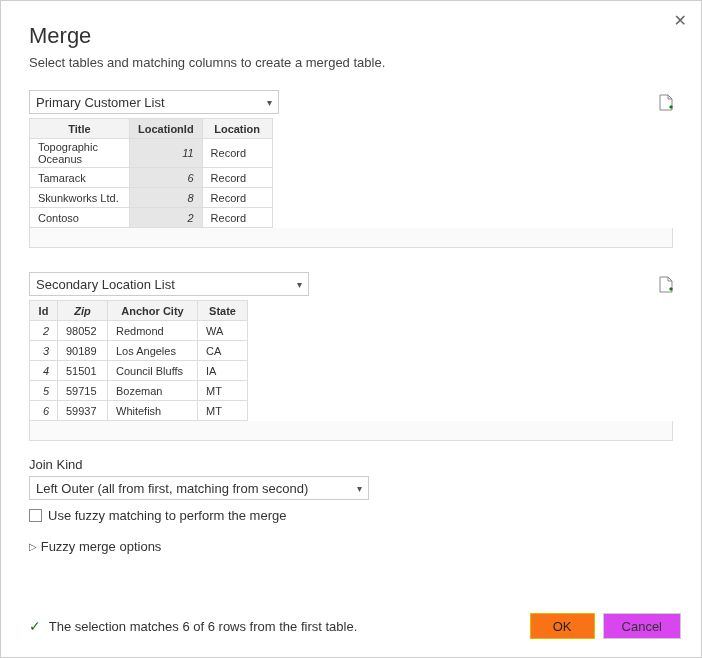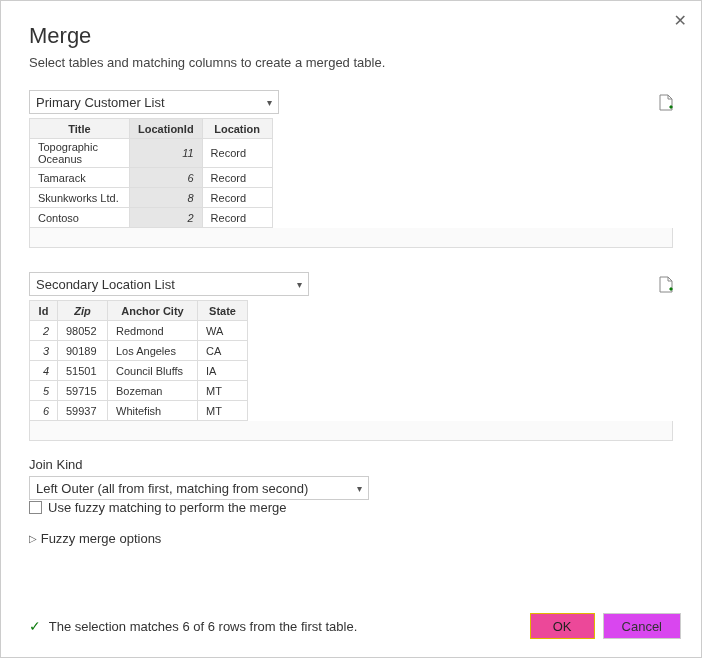--- a/index.html
+++ b/index.html
@@ -94,21 +94,21 @@
   .section-gap { height: 24px; }
   .label {
     font-size: 13px;
     color: #333;
     margin-top: 16px;
     margin-bottom: 4px;
   }
   .checkbox-row {
     display: flex;
     align-items: center;
-    margin-top: 0;
+    margin-top: 8px;
     font-size: 13px;
     color: #333;
   }
   .checkbox {
     width: 13px;
     height: 13px;
     border: 1px solid #888;
     margin-right: 6px;
     display: inline-block;
   }
@@ -143,21 +143,21 @@
     padding: 0 18px;
     border: 1px solid #ccc;
     background: #d946ef;
     font-size: 13px;
     cursor: pointer;
     margin-left: 8px;
     display: inline-flex;
     align-items: center;
   }
   .btn-primary {
-    background: #ec4899;
+    background: #f97316;
     border-color: #e0b800;
     color: #222;
     padding: 0 22px;
   }
   .btn-group { margin-left: auto; display: flex; }
   
   .t1-c1 { width: 100px; }
   .t1-c2 { width: 68px; }
   .t1-c3 { width: 70px; }
   .t2-c1 { width: 28px; }

